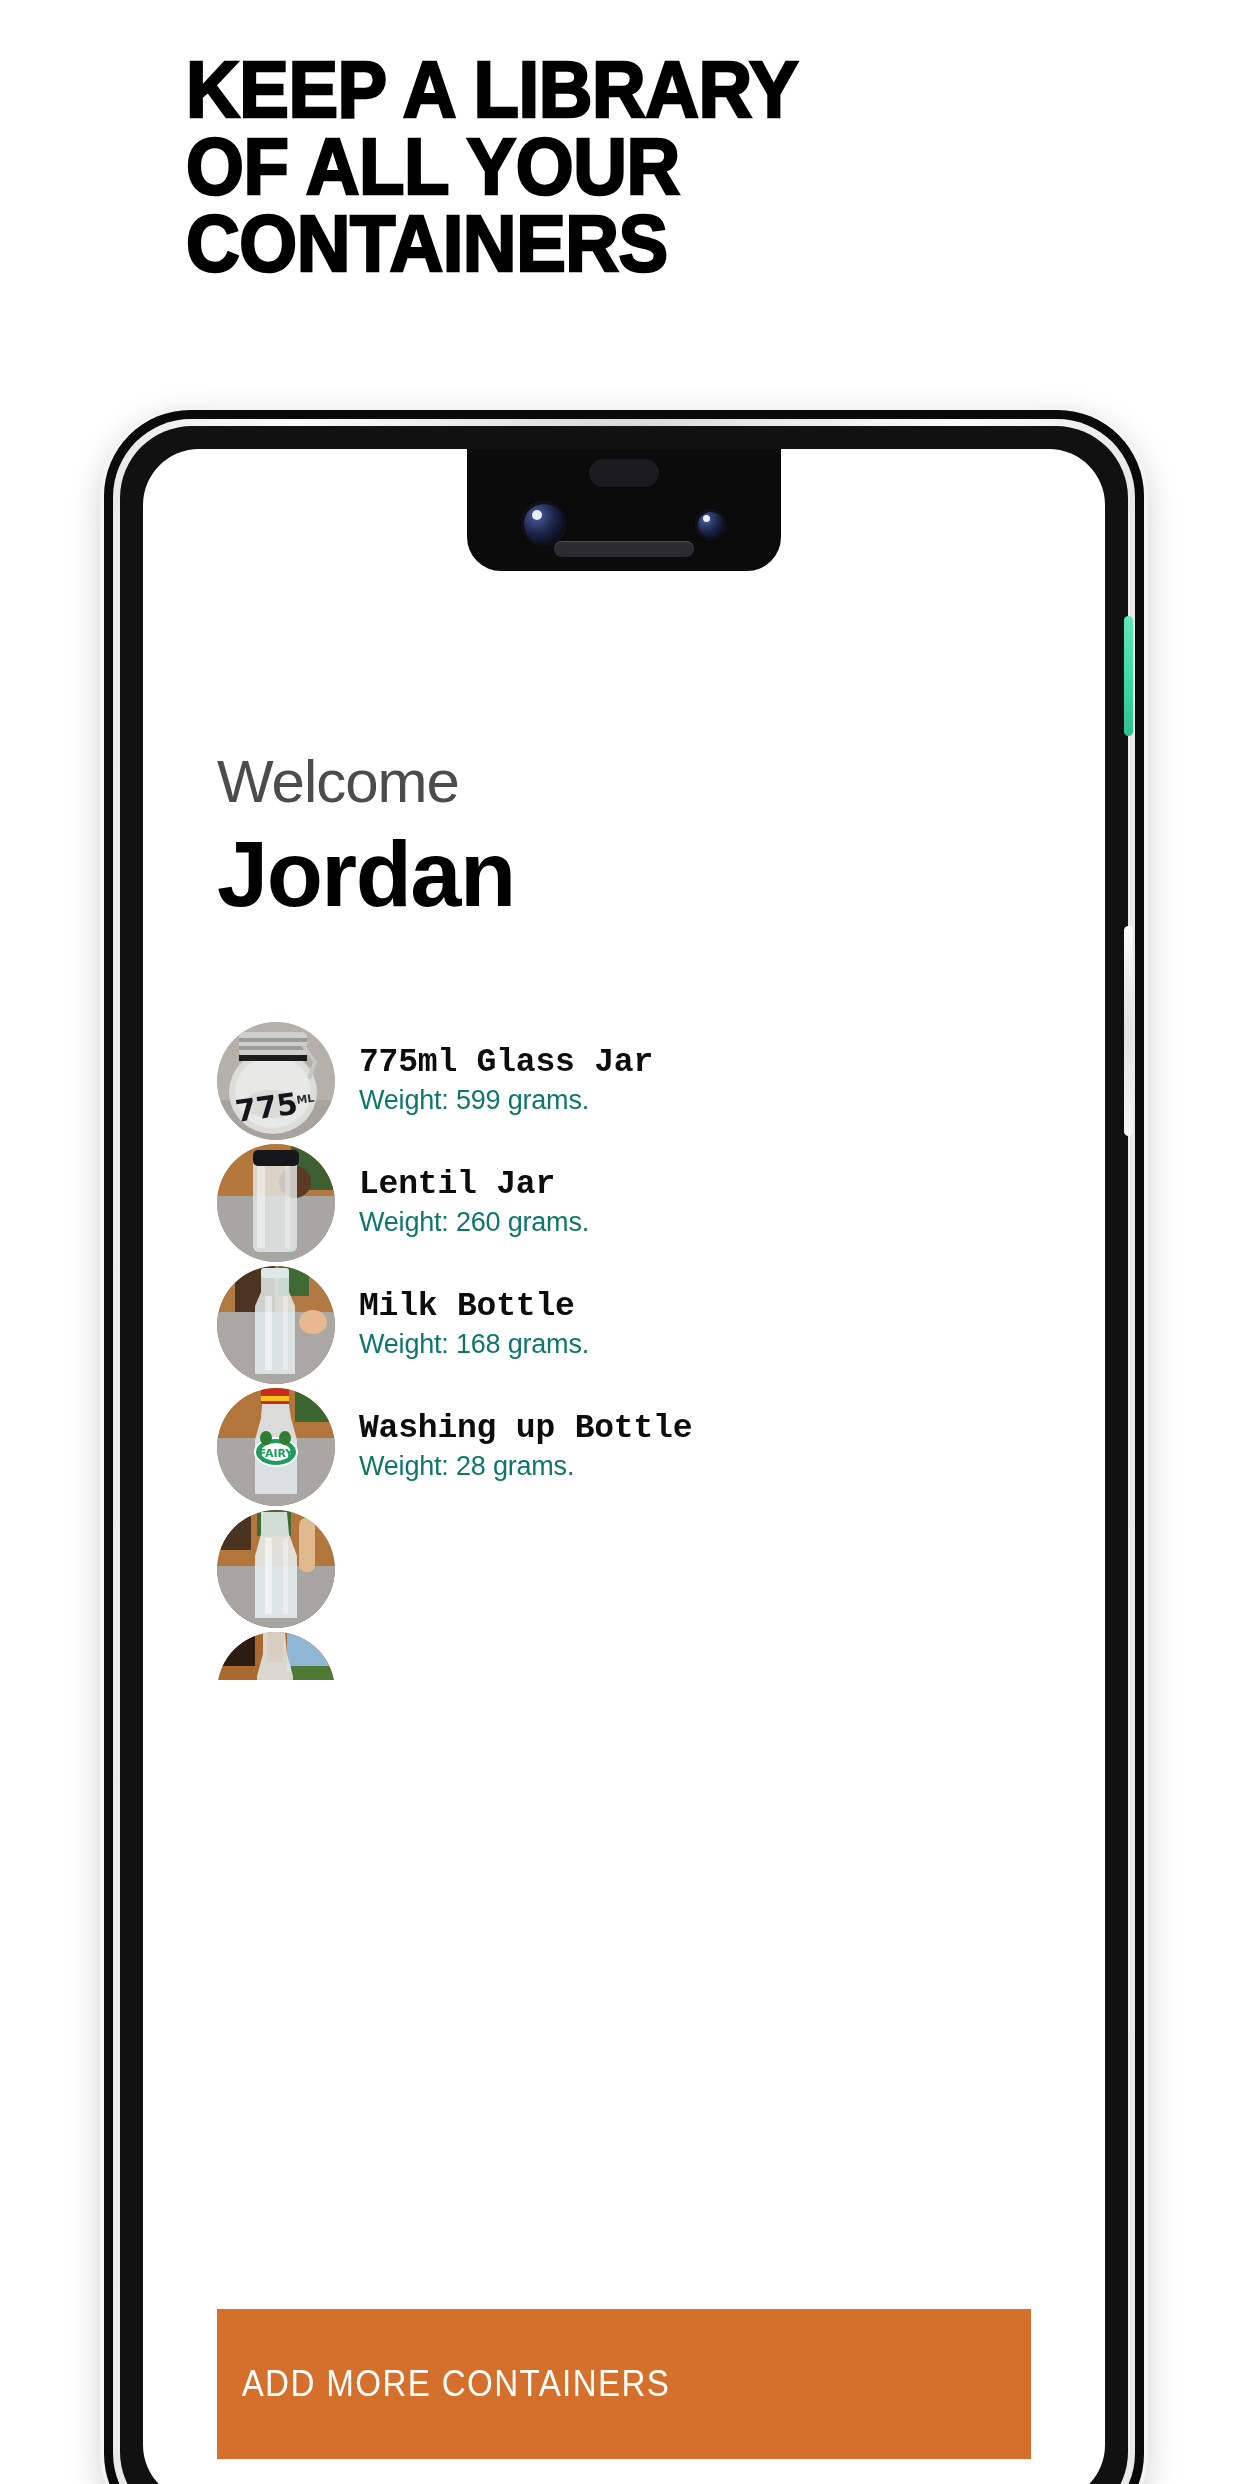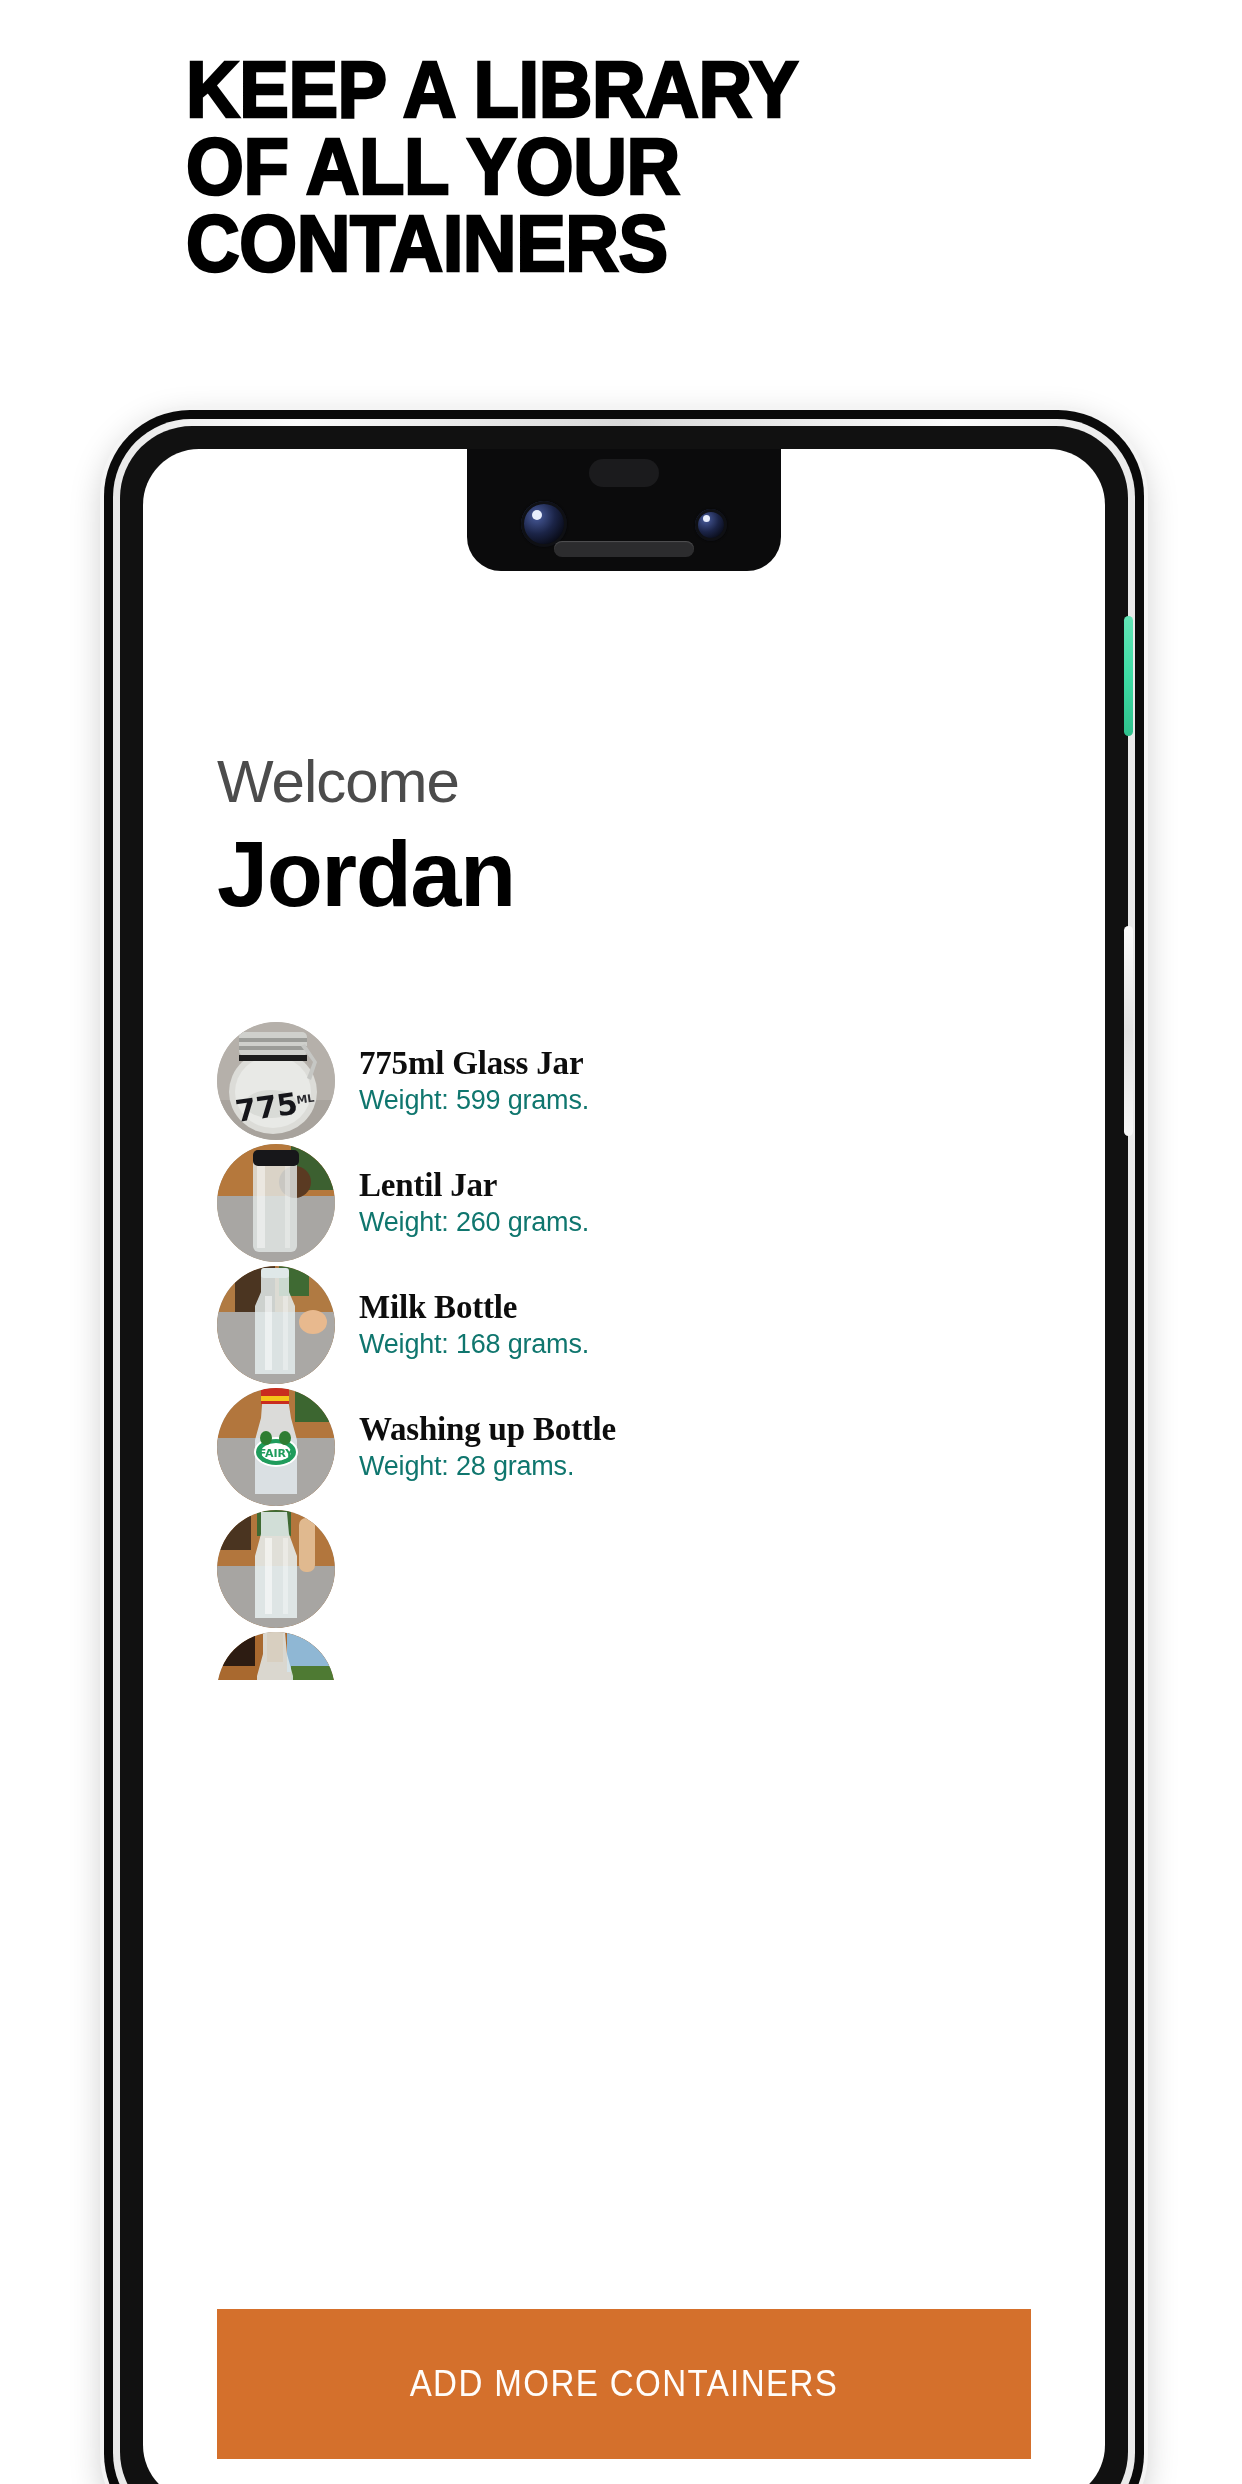--- a/index.html
+++ b/index.html
@@ -255,21 +255,21 @@
     overflow: hidden;
     position: relative;
     background: #b9b3ac;
   }
   .thumb svg { display: block; width: 118px; height: 118px; }
   .item-text {
     margin-left: 24px;
     min-width: 0;
   }
   .item-title {
-    font-family: Liberation Serif, serif;
+    font-family: Liberation Mono, monospace;
     font-weight: 700;
     font-size: 33px;
     color: #0d0d0d;
     letter-spacing: -0.2px;
     line-height: 1.18;
     white-space: nowrap;
   }
   .item-weight {
     font-family: "Liberation Sans", sans-serif;
     font-weight: 400;
@@ -290,21 +290,21 @@
     background: #d4702c;
     border: none;
     color: #fffdfa;
     font-family: "Liberation Sans", sans-serif;
     font-weight: 400;
     font-size: 36px;
     letter-spacing: 1.5px;
     cursor: pointer;
     display: flex;
     align-items: center;
-    justify-content: center;
+    justify-content: flex-start;
     transform: none;
   }
   .cta-label { transform: scaleX(0.92); display: inline-block; }
 </style>
 </head>
 <body>
 
 <div class="headline">
   <span class="headline-line">KEEP A LIBRARY</span>
   <span class="headline-line">OF ALL YOUR</span>

